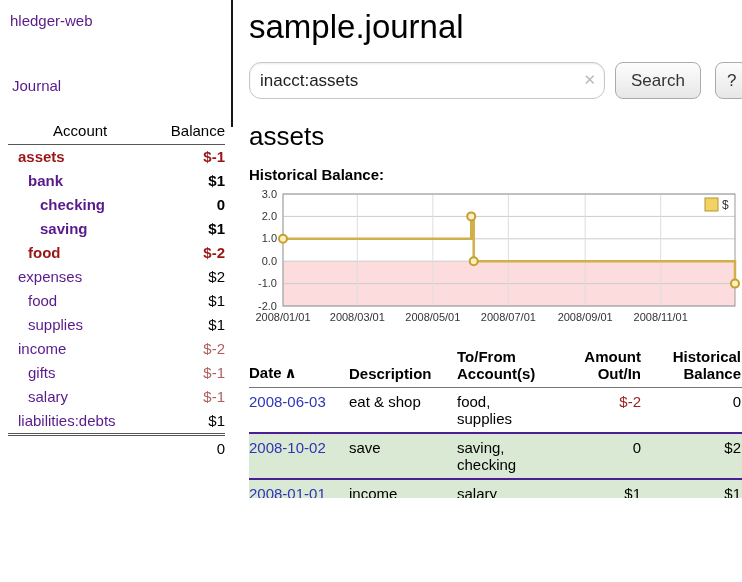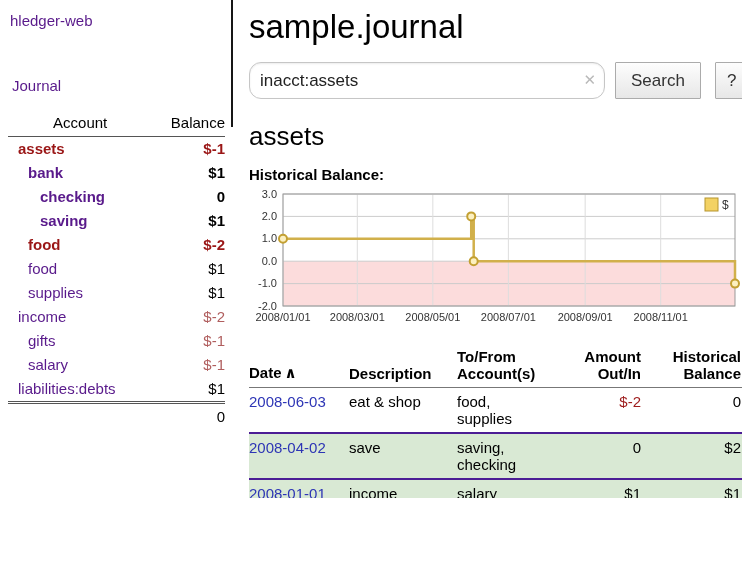--- a/index.html
+++ b/index.html
@@ -10,21 +10,21 @@
     color: #000;
     background: #fff;
   }
   a { text-decoration: none; cursor: pointer; }
   .app { position: relative; display: flex; width: 742px; height: 498px; overflow: hidden; background:#fff; }
 
   
   .sidebar { flex: 0 0 233px; width: 233px; padding: 10px 8px 0 8px; }
   .vdivider { position: absolute; left: 231px; top: 0; width: 2px; height: 127px; background: #161616; }
   .brand { display: block; color: #591a8b; margin: 2px 0 48px 2px; }
-  .nav-journal { display: block; color: #591a8b; margin: 0 0 20px 4px; }
+  .nav-journal { display: block; color: #591a8b; margin: 0 0 28px 4px; }
 
   table.accounts { width: 100%; border-collapse: collapse; }
   table.accounts th {
     font-weight: normal; text-align: center; padding: 0 0 5px 0;
     border-bottom: 1px solid #555;
   }
   table.accounts th.bal { text-align: right; }
   table.accounts td { padding: 3px 0 4px 0; }
   table.accounts td.bal { text-align: right; }
   .accounts a.acct { color: #591a8b; }
@@ -51,21 +51,21 @@
     outline: none;
   }
   .searchbox .clear {
     position: absolute; right: 9px; top: 9px;
     color: #b9b9b9; font-size: 15px; font-weight: bold; cursor: pointer;
   }
   .btn {
     height: 37px; padding: 0 15px; margin-left: 10px;
     font-size: 17px; font-family: inherit; color: #333;
     background: linear-gradient(#fdfdfd, #e7e7e7);
-    border: 1px solid #ababab; border-radius: 1px; cursor: pointer;
+    border: 1px solid #ababab; border-radius: 8px; cursor: pointer;
   }
   .btn.help { padding: 0 11px; margin-left: 14px; }
 
   h2.section-title { font-size: 26px; font-weight: normal; margin: 22px 0 14px 0; }
   .chart-label { font-weight: bold; margin: 8px 0 6px 0; }
 
   svg text { font-family: "Liberation Sans", "DejaVu Sans", sans-serif; }
 
   
   table.register { border-collapse: collapse; margin-top: 18px; table-layout: fixed; }
@@ -116,20 +116,24 @@
           <td class="i2"><a class="acct strong">checking</a></td>
           <td class="bal strong">0</td>
         </tr>
         <tr>
           <td class="i2"><a class="acct strong">saving</a></td>
           <td class="bal strong">$1</td>
         </tr>
         <tr>
           <td class="i1"><a class="acct strong neg">food</a></td>
           <td class="bal strong neg">$-2</td>
+        </tr>
+        <tr>
+          <td class="i0"><a class="acct">expenses</a></td>
+          <td class="bal">$2</td>
         </tr>
         <tr>
           <td class="i1"><a class="acct">food</a></td>
           <td class="bal">$1</td>
         </tr>
         <tr>
           <td class="i1"><a class="acct">supplies</a></td>
           <td class="bal">$1</td>
         </tr>
         <tr>
@@ -233,21 +237,21 @@
       </thead>
       <tbody>
         <tr>
           <td><a class="datelink">2008-06-03</a></td>
           <td>eat &amp; shop</td>
           <td>food, supplies</td>
           <td class="r neg">$-2</td>
           <td class="r">0</td>
         </tr>
         <tr class="green">
-          <td><a class="datelink">2008-04-02</a></td>
+          <td><a class="datelink">2008-10-02</a></td>
           <td>save</td>
           <td>saving, checking</td>
           <td class="r">0</td>
           <td class="r">$2</td>
         </tr>
         <tr class="green">
           <td><a class="datelink">2008-01-01</a></td>
           <td>income</td>
           <td>salary</td>
           <td class="r">$1</td>

